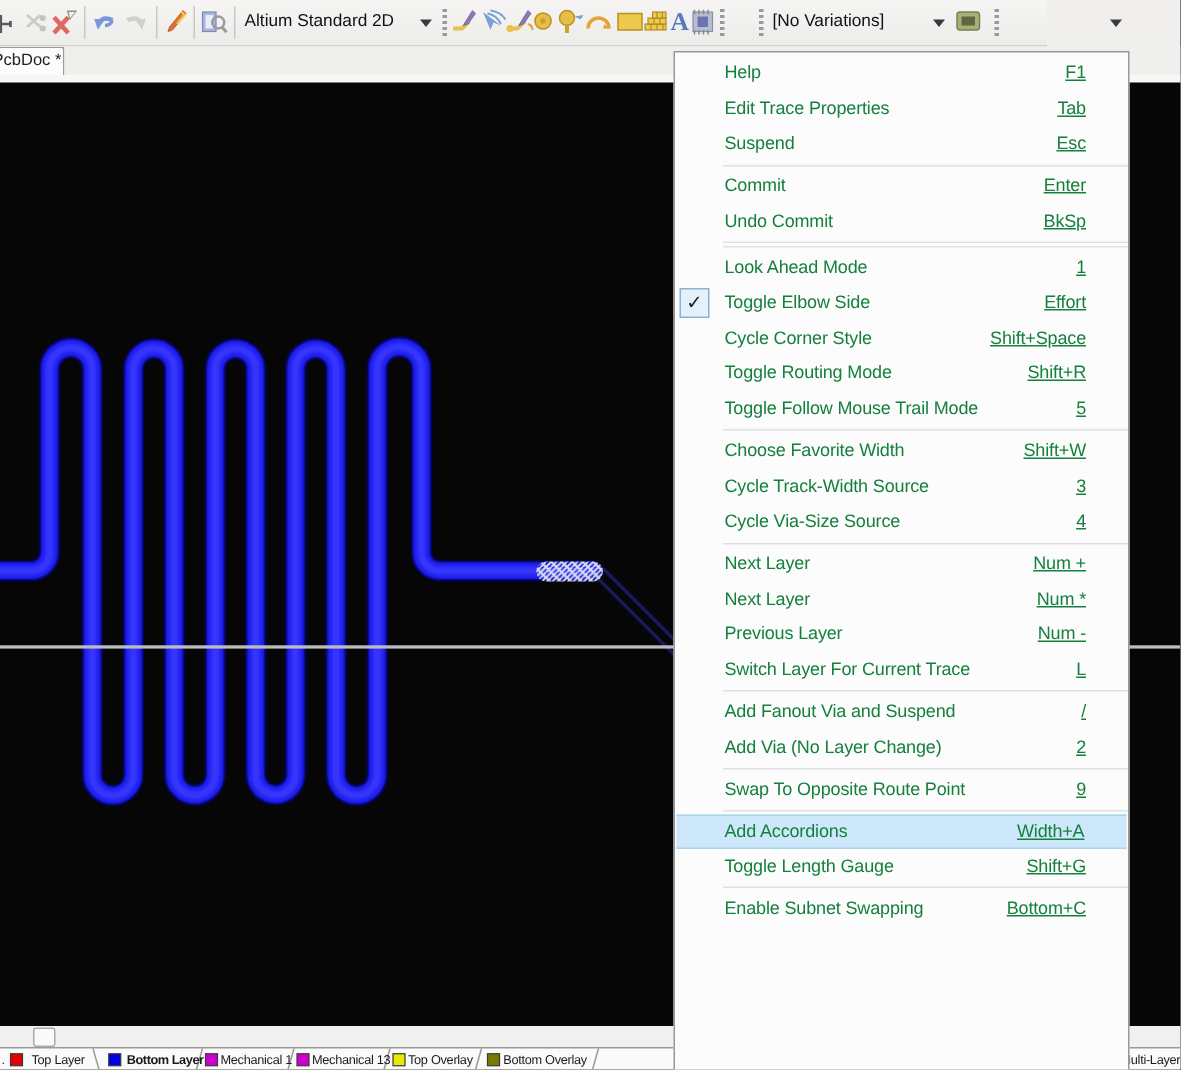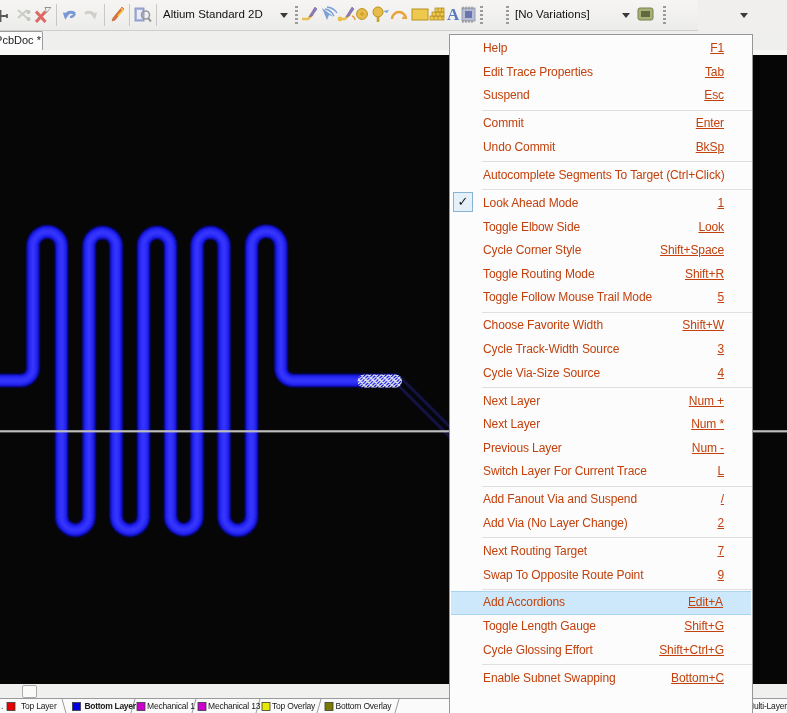--- a/index.html
+++ b/index.html
@@ -20,21 +20,21 @@
   #doctab{position:absolute;left:-7px;top:0px;width:48px;height:18px;background:#fcfcfc;
     border:1px solid #9b9b9b;border-bottom:none;border-radius:2px 2px 0 0;
     font-size:11px;color:#222;text-align:center;line-height:17px;}
   #canvas{position:absolute;left:0;top:55px;width:787px;height:629px;background:#060606;}
   #hscroll{position:absolute;left:0;top:684px;width:787px;height:14px;background:#f0f0ef;}
   #hthumb{position:absolute;left:22px;top:1px;width:13px;height:11px;background:#fafaf9;
     border:1px solid #ababab;border-radius:2px;}
   #layertabs{position:absolute;left:0;top:698px;width:787px;height:15px;background:#f6f6f5;}
   #menu{position:absolute;left:449px;top:34px;width:302px;height:679px;
     background:#fcfcfc;border:1px solid #979797;}
-  .mi{position:relative;height:23.64px;line-height:23.64px;font-size:12px;color:#c2410c;
+  .mi{position:relative;height:23.64px;line-height:23.64px;font-size:12px;color:#15803d;
       padding-left:33px;padding-right:28px;letter-spacing:-0.1px;}
   .mi .sc{position:absolute;right:28px;top:0;text-decoration:underline;}
   .msep{height:1px;background:#e0e0e0;margin:1.66px 0 1.66px 32px;}
   .hi{background:#cde8fa;border-top:1px solid #a8d4ef;border-bottom:1px solid #a8d4ef;
       height:21.64px;line-height:21.64px;margin:0 1px;padding-left:32px;padding-right:27px;}
   #chk{position:absolute;left:3px;top:156.8px;width:18px;height:18px;background:#e4f0fa;
     border:1px solid #88b3d2;color:#222;font-size:13px;line-height:17px;text-align:center;}
 </style>
 </head>
 <body>
@@ -205,42 +205,39 @@
 </div>
 <div id="menu">
   <div style="height:2.2px"></div>
   <div class="mi">Help<span class="sc">F1</span></div>
   <div class="mi">Edit Trace Properties<span class="sc">Tab</span></div>
   <div class="mi">Suspend<span class="sc">Esc</span></div>
   <div class="msep"></div>
   <div class="mi">Commit<span class="sc">Enter</span></div>
   <div class="mi">Undo Commit<span class="sc">BkSp</span></div>
   <div class="msep"></div>
-  <div class="mi" style="letter-spacing:-0.1px;white-space:nowrap;padding-right:0;overflow:visible">Autocomplete Segments To Target (Ctrl+Click)</div>
   <div class="msep"></div>
   <div class="mi">Look Ahead Mode<span class="sc">1</span></div>
-  <div class="mi">Toggle Elbow Side<span class="sc">Look</span></div>
+  <div class="mi">Toggle Elbow Side<span class="sc">Effort</span></div>
   <div class="mi">Cycle Corner Style<span class="sc">Shift+Space</span></div>
   <div class="mi">Toggle Routing Mode<span class="sc">Shift+R</span></div>
   <div class="mi">Toggle Follow Mouse Trail Mode<span class="sc">5</span></div>
   <div class="msep"></div>
   <div class="mi">Choose Favorite Width<span class="sc">Shift+W</span></div>
   <div class="mi">Cycle Track-Width Source<span class="sc">3</span></div>
   <div class="mi">Cycle Via-Size Source<span class="sc">4</span></div>
   <div class="msep"></div>
   <div class="mi">Next Layer<span class="sc">Num +</span></div>
   <div class="mi">Next Layer<span class="sc">Num *</span></div>
   <div class="mi">Previous Layer<span class="sc">Num -</span></div>
   <div class="mi">Switch Layer For Current Trace<span class="sc">L</span></div>
   <div class="msep"></div>
   <div class="mi">Add Fanout Via and Suspend<span class="sc">/</span></div>
   <div class="mi">Add Via (No Layer Change)<span class="sc">2</span></div>
   <div class="msep"></div>
-  <div class="mi">Next Routing Target<span class="sc">7</span></div>
   <div class="mi">Swap To Opposite Route Point<span class="sc">9</span></div>
   <div class="msep"></div>
-  <div class="mi hi">Add Accordions<span class="sc">Edit+A</span></div>
+  <div class="mi hi">Add Accordions<span class="sc">Width+A</span></div>
   <div class="mi">Toggle Length Gauge<span class="sc">Shift+G</span></div>
-  <div class="mi">Cycle Glossing Effort<span class="sc">Shift+Ctrl+G</span></div>
   <div class="msep"></div>
   <div class="mi">Enable Subnet Swapping<span class="sc">Bottom+C</span></div>
   <div id="chk">✓</div>
 </div>
 
 </body></html>

